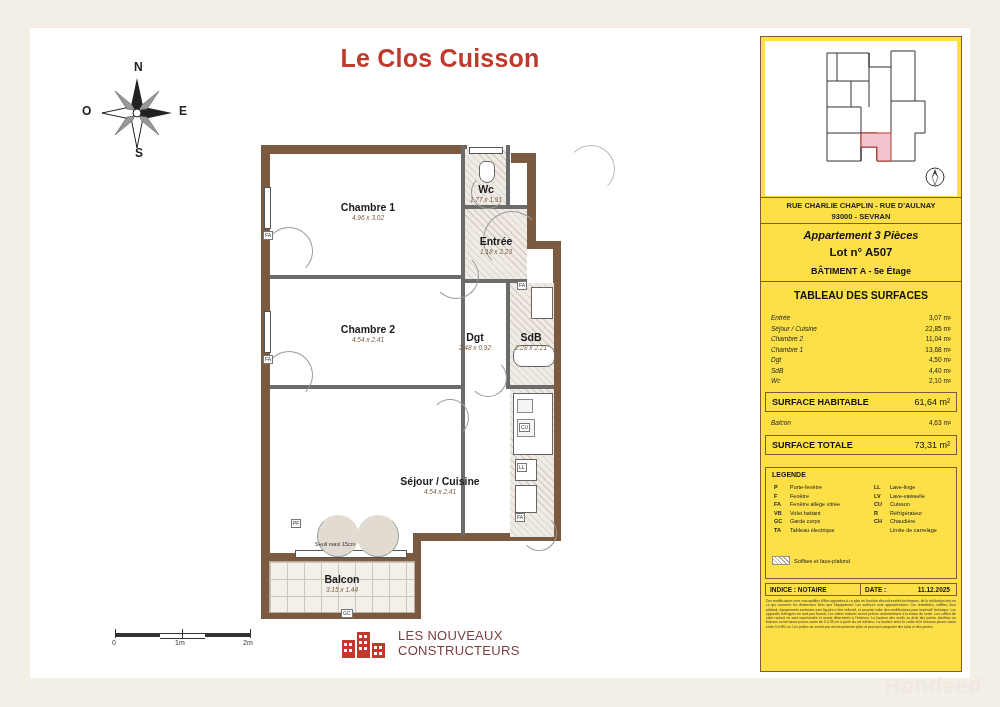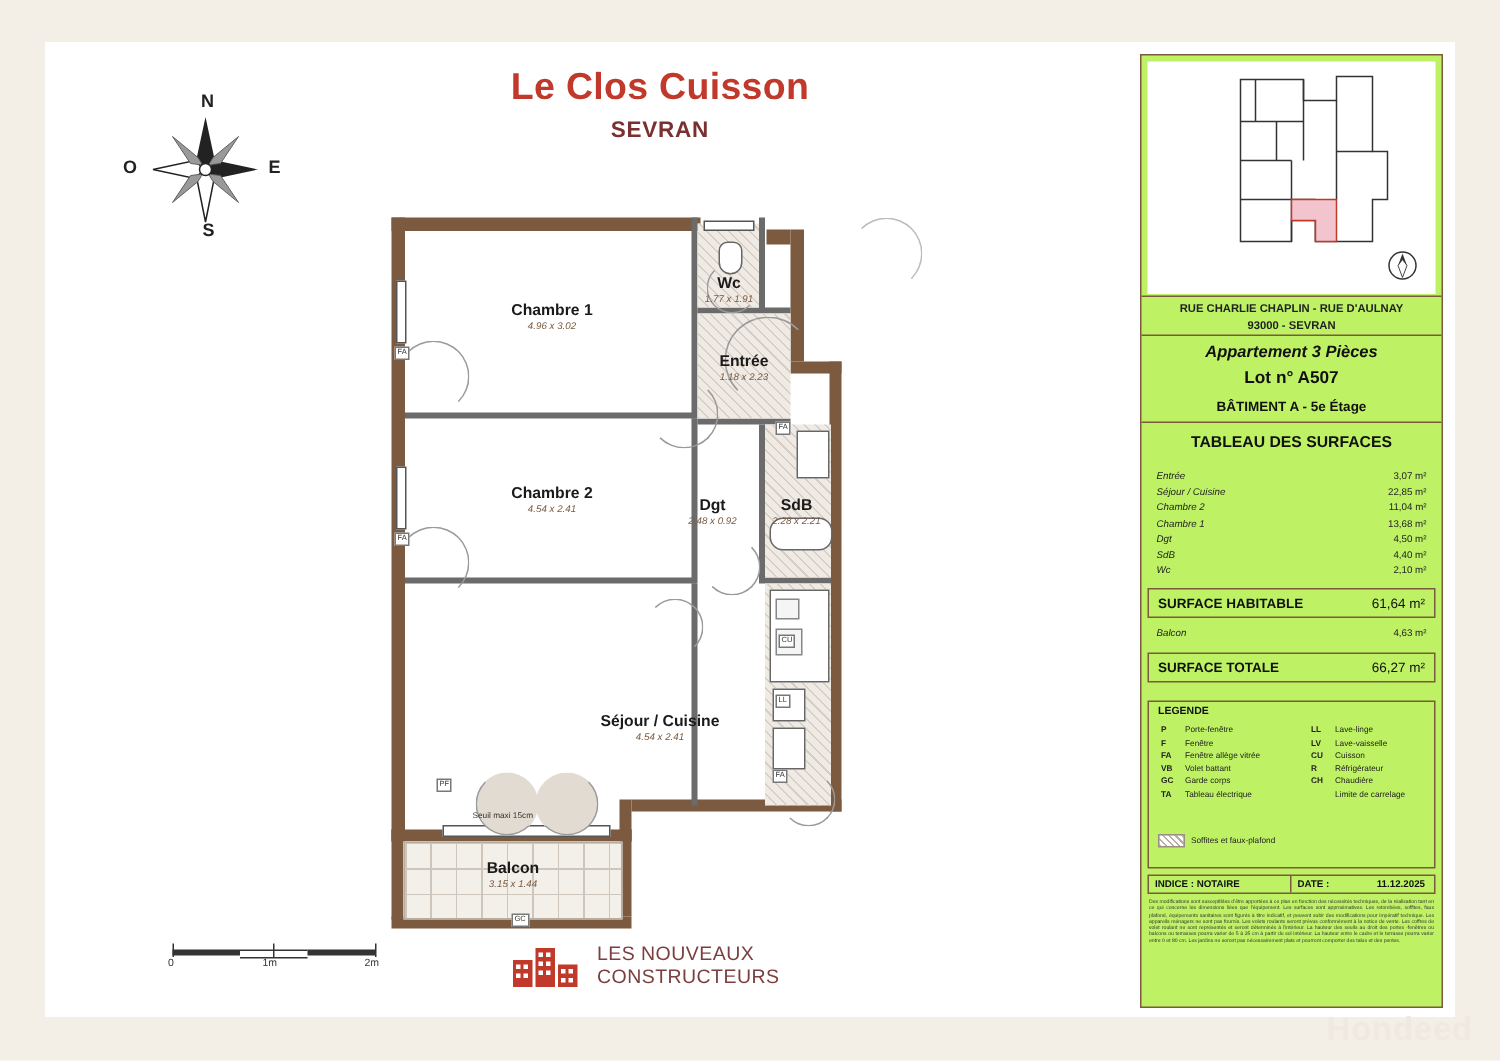--- a/index.html
+++ b/index.html
@@ -57,21 +57,21 @@
   .notetxt{position:absolute;font-size:5.5px;color:#333;}
   
   .scale{position:absolute;left:75px;top:595px;width:160px;height:24px;}
   .scale .bar{position:absolute;top:10px;height:4px;}
   .scale .t{position:absolute;font-size:7px;color:#333;top:16px;}
   .scale .tick{position:absolute;width:1px;height:9px;background:#333;top:6px;}
   
   .logo{position:absolute;left:310px;top:598px;width:220px;height:40px;}
   .logo .txt{position:absolute;left:58px;top:2px;color:#7b3f3f;font-weight:normal;font-size:13px;line-height:15px;letter-spacing:.3px;}
   
-  .panel{position:absolute;left:730px;top:8px;width:200px;height:634px;border:1px solid #7b5a3f;background:#bef264;}
+  .panel{position:absolute;left:730px;top:8px;width:200px;height:634px;border:1px solid #7b5a3f;background:#fde047;}
   .pbox{position:absolute;left:0;width:200px;border-bottom:1px solid #7b5a3f;box-sizing:border-box;}
   .keyplan{position:absolute;left:4px;top:4px;width:192px;height:155px;background:#fff;}
   .addr{position:absolute;left:0;top:163px;width:200px;text-align:center;font-size:7.5px;color:#222;line-height:11px;font-weight:bold;}
   .aptblock{position:absolute;left:0;top:190px;width:200px;text-align:center;}
   .aptblock .l1{font-size:11px;font-weight:bold;color:#111;line-height:17px;font-style:italic;}
   .aptblock .l2{font-size:11.5px;font-weight:bold;color:#111;line-height:17px;}
   .aptblock .l3{font-size:9px;font-weight:bold;color:#111;line-height:20px;}
   .tabtitle{position:absolute;left:0;top:252px;width:200px;text-align:center;font-size:10.5px;font-weight:bold;color:#111;}
   .surf-list{position:absolute;left:10px;top:276px;width:180px;font-size:6.5px;color:#222;}
   .surf-list .row{display:flex;justify-content:space-between;line-height:10.5px;}
@@ -93,21 +93,20 @@
   .indice .c2 .d{margin-left:auto;padding-right:6px;}
   .smallprint{position:absolute;left:5px;top:616px;width:190px;font-size:3.4px;color:#333;line-height:4.3px;text-align:justify;}
   .watermark{position:absolute;right:18px;bottom:8px;font-size:22px;color:#efe9df;font-weight:bold;letter-spacing:.5px;}
 </style>
 </head>
 <body>
 
 <div class="sheet">
 
   <div class="title">Le Clos Cuisson</div>
-  <div class="subtitle">SEVRAN</div>
 
   <div class="compass">
     <svg width="110" height="105" viewBox="0 0 110 105">
       <polygon points="55,18 61,46 55,52 49,46" fill="#222"></polygon>
       <polygon points="55,88 61,58 55,52 49,58" fill="#fff" stroke="#222" stroke-width="1"></polygon>
       <polygon points="20,53 48,47 54,53 48,59" fill="#fff" stroke="#222" stroke-width="1"></polygon>
       <polygon points="90,53 62,47 56,53 62,59" fill="#222"></polygon>
       <polygon points="33,31 50,45 53,50 45,49" fill="#999" stroke="#555" stroke-width="0.6"></polygon>
       <polygon points="77,31 60,45 57,50 65,49" fill="#999" stroke="#555" stroke-width="0.6"></polygon>
       <polygon points="33,75 50,61 53,56 45,57" fill="#999" stroke="#555" stroke-width="0.6"></polygon>
@@ -338,21 +337,21 @@
       <span class="v">61,64 m²</span>
     </div>
 
     <div class="balrow" style="top:382px;">
       <span style="font-style:italic;">Balcon</span>
       <span>4,63 m²</span>
     </div>
 
     <div class="hbox" style="top:398px;height:20px;">
       <span class="k">SURFACE TOTALE</span>
-      <span class="v">66,27 m²</span>
+      <span class="v">73,31 m²</span>
     </div>
 
     <div class="legend" style="top:430px;height:112px;">
       <div class="lt">LEGENDE</div>
       <div class="col" style="left:8px;">
         <div class="r">
             <span class="k">P</span>
             <span>Porte-fenêtre</span>
           </div>
         <div class="r">

